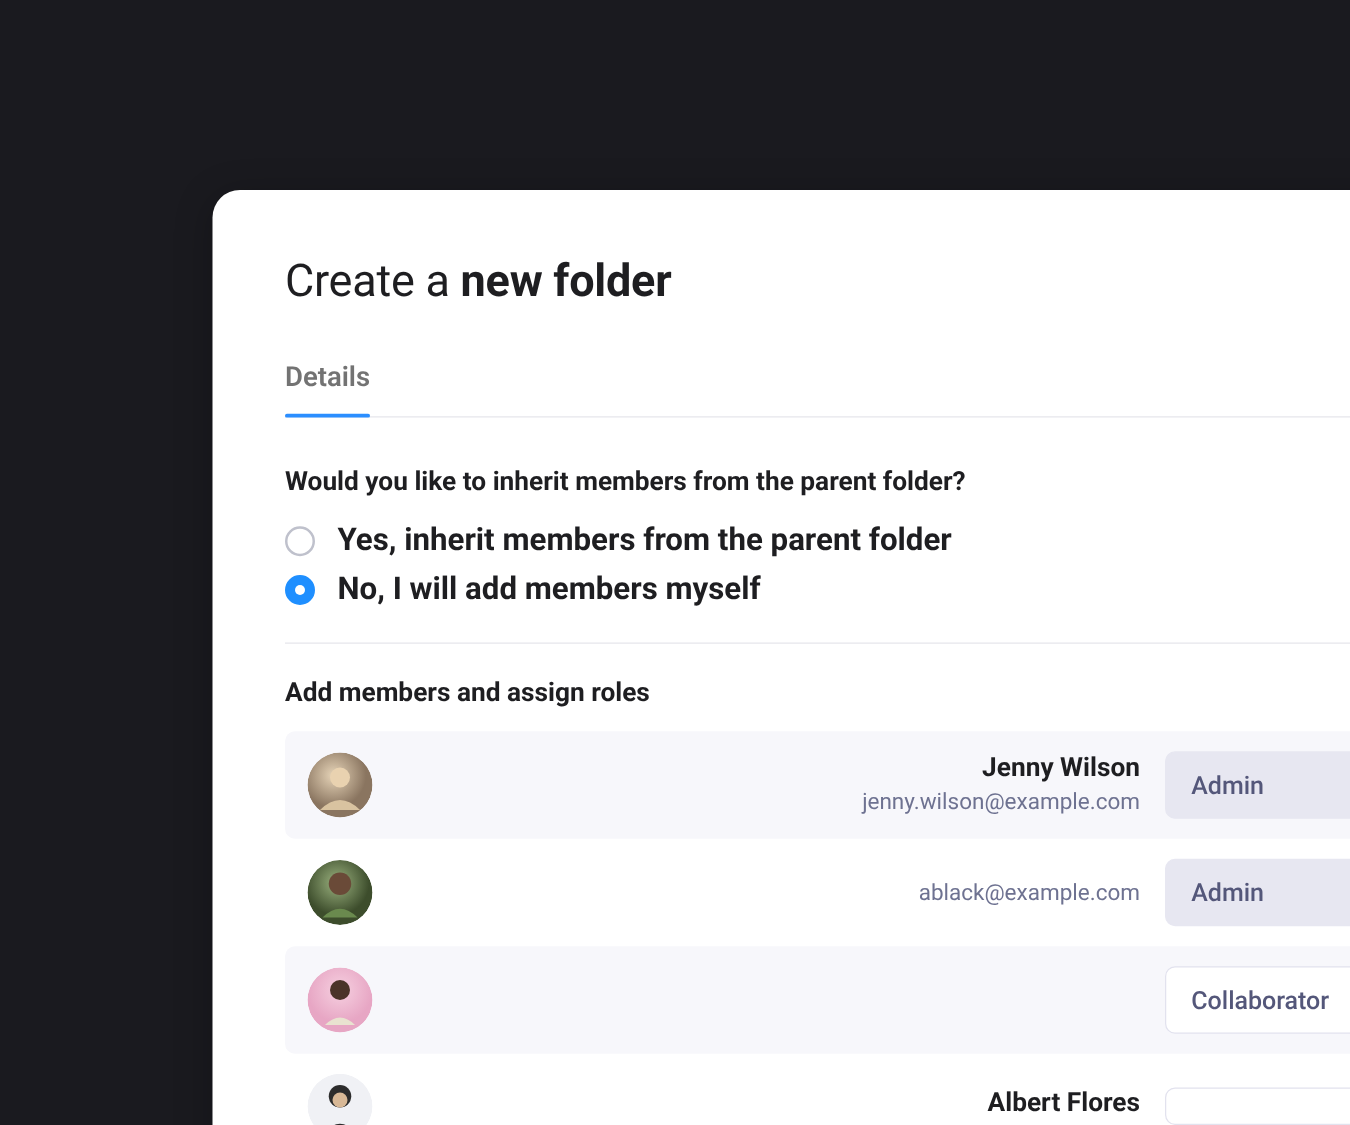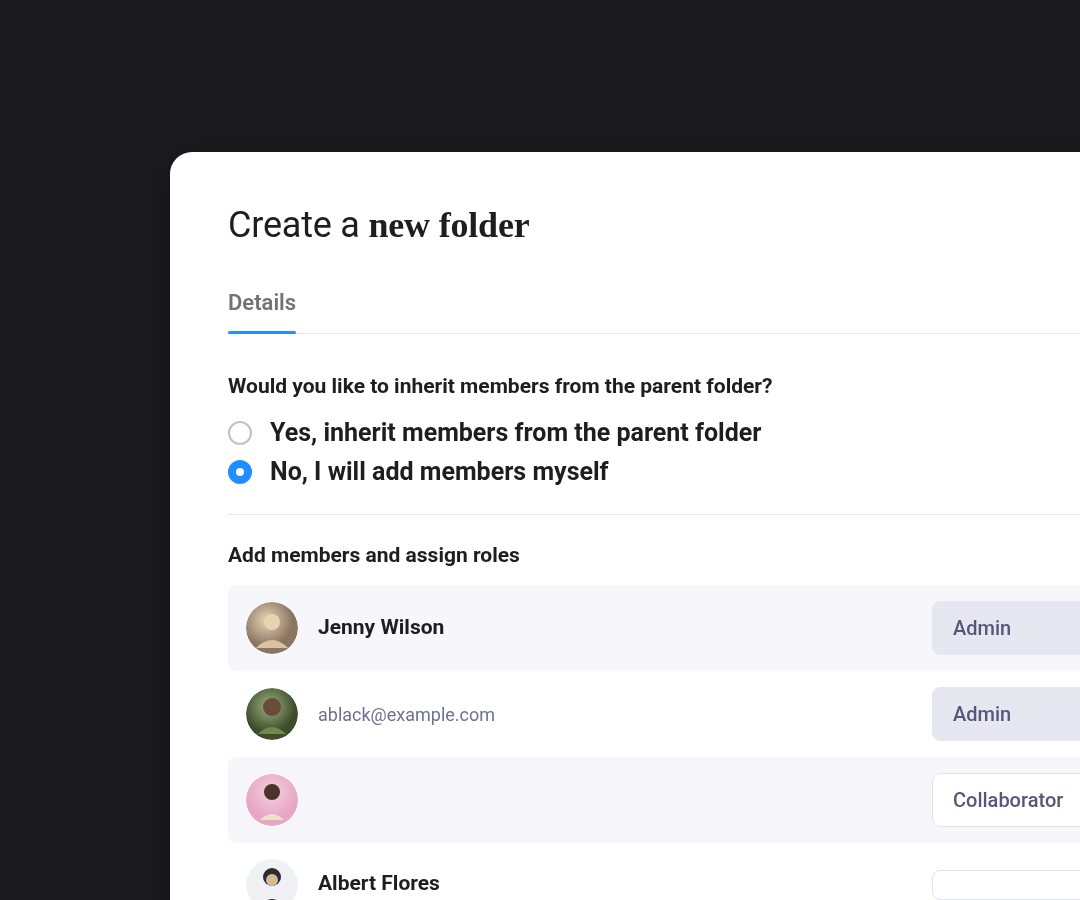--- a/index.html
+++ b/index.html
@@ -21,21 +21,21 @@
     padding: 52px 0 0 58px;
   }
   .title {
     font-size: 36px;
     font-weight: 400;
     letter-spacing: -0.2px;
     color: #1e1e21;
     margin-bottom: 36px;
   }
   .title .light { font-weight: 400; }
-  .title .bold { font-weight: 700; font-family: Liberation Serif, serif; }
+  .title .bold { font-weight: 700; }
   .tabs {
     display: flex;
     gap: 40px;
     border-bottom: 1px solid #e6e6eb;
     margin-right: 0;
   }
   .tab {
     font-size: 22px;
     font-weight: 600;
     padding: 8px 0 18px 0;
@@ -112,21 +112,21 @@
     border-radius: 8px;
     width: 100%;
   }
   .member-row.alt { background: #f7f7fb; }
   .avatar {
     width: 52px; height: 52px;
     border-radius: 50%;
     flex-shrink: 0;
     display: block;
   }
-  .member-text { flex: 1; min-width: 0; }
+  .member-text { flex: 1; min-width: 0; text-align: right; }
   .member-name {
     font-size: 21px;
     font-weight: 700;
     color: #1e1e21;
     line-height: 1.2;
   }
   .member-email {
     font-size: 18px;
     color: #6e7291;
     line-height: 1.3;
@@ -191,20 +191,21 @@
                 <stop offset="0%" stop-color="#e6d4b8"></stop>
                 <stop offset="100%" stop-color="#8a7560"></stop>
               </radialGradient>
             </defs>
             <circle cx="26" cy="26" r="26" fill="url(#g0)"></circle>
             <circle cx="26" cy="20" r="8" fill="#e9d2b0"></circle>
             <path d="M10 46 Q26 30 42 46" fill="#d9c3a0"></path>
           </svg>
         <div class="member-text">
           <div class="member-name">Jenny Wilson</div>
+          <div class="member-email">jenny.wilson@example.com</div>
         </div>
         <div class="role-box filled">
           <span>Admin</span>
         </div>
       </div>
 
       <div class="member-row">
         <svg class="avatar" viewBox="0 0 52 52">
             <defs>
               <radialGradient id="g1" cx="45%" cy="35%">

